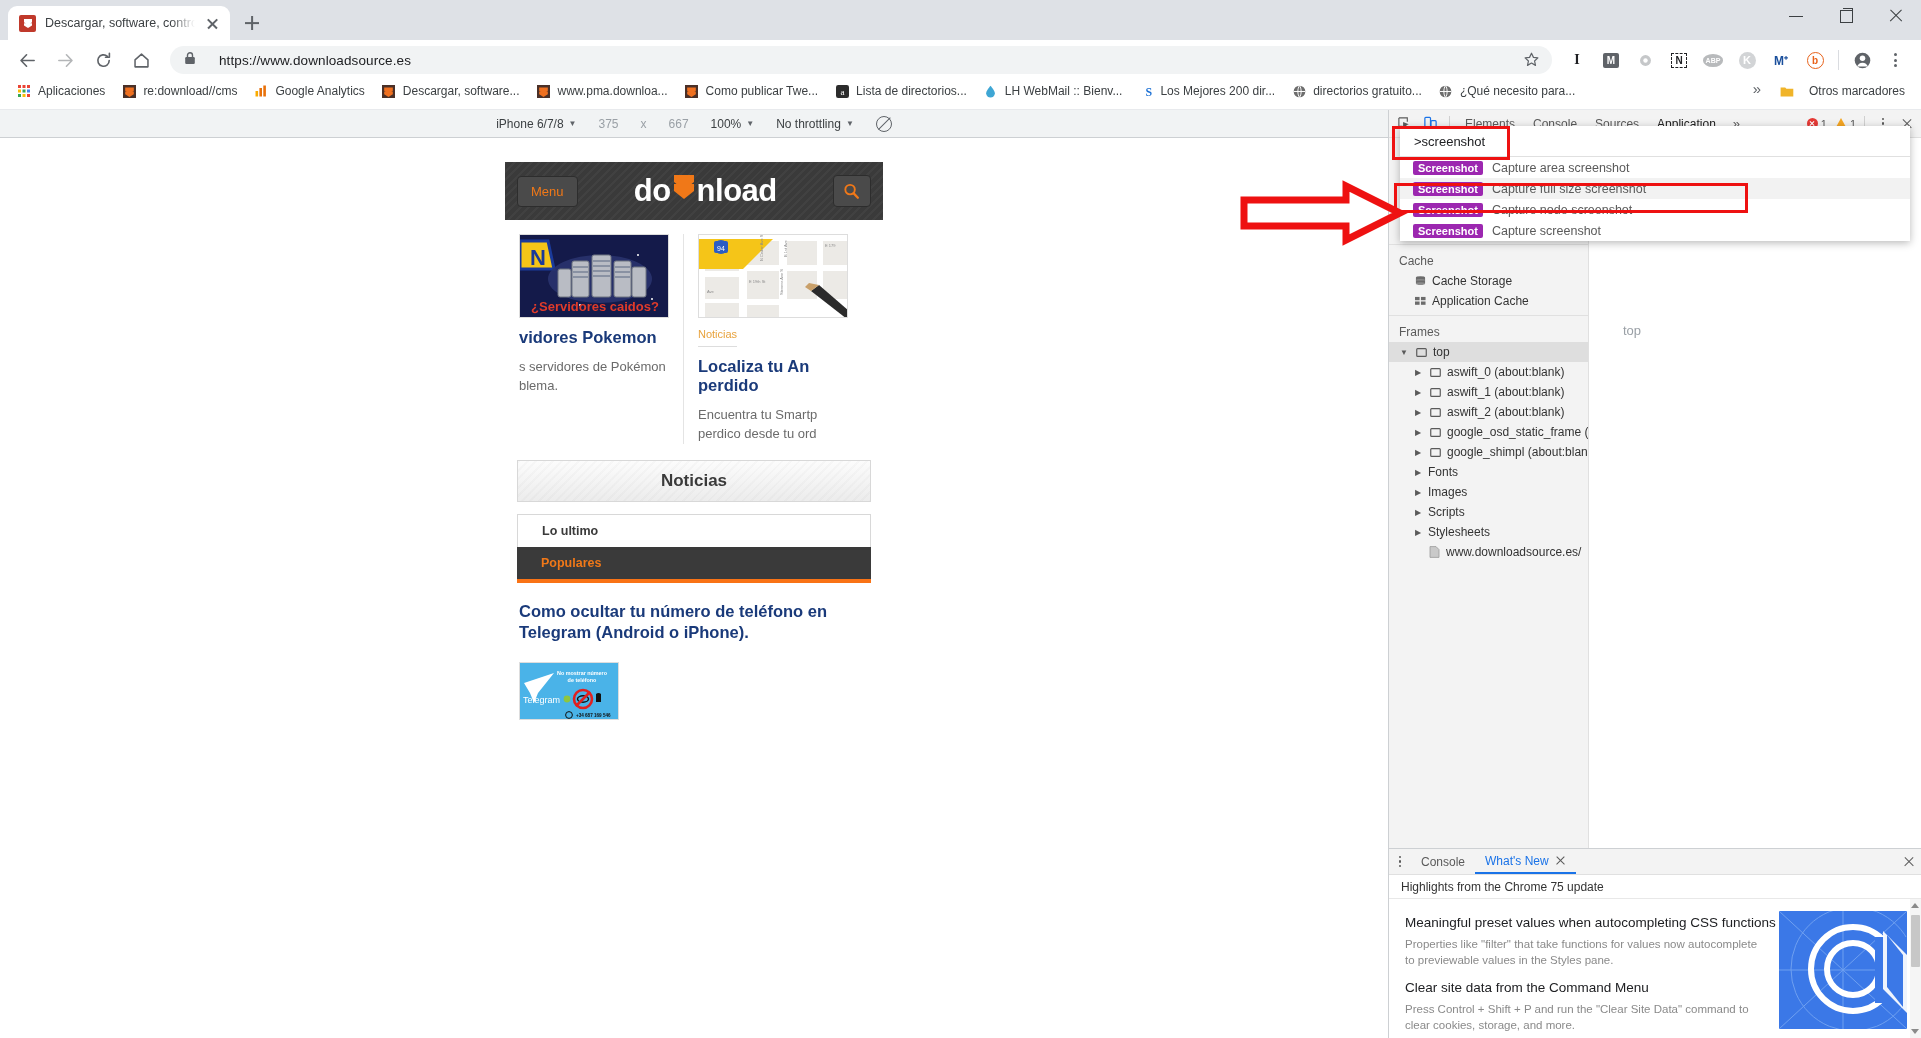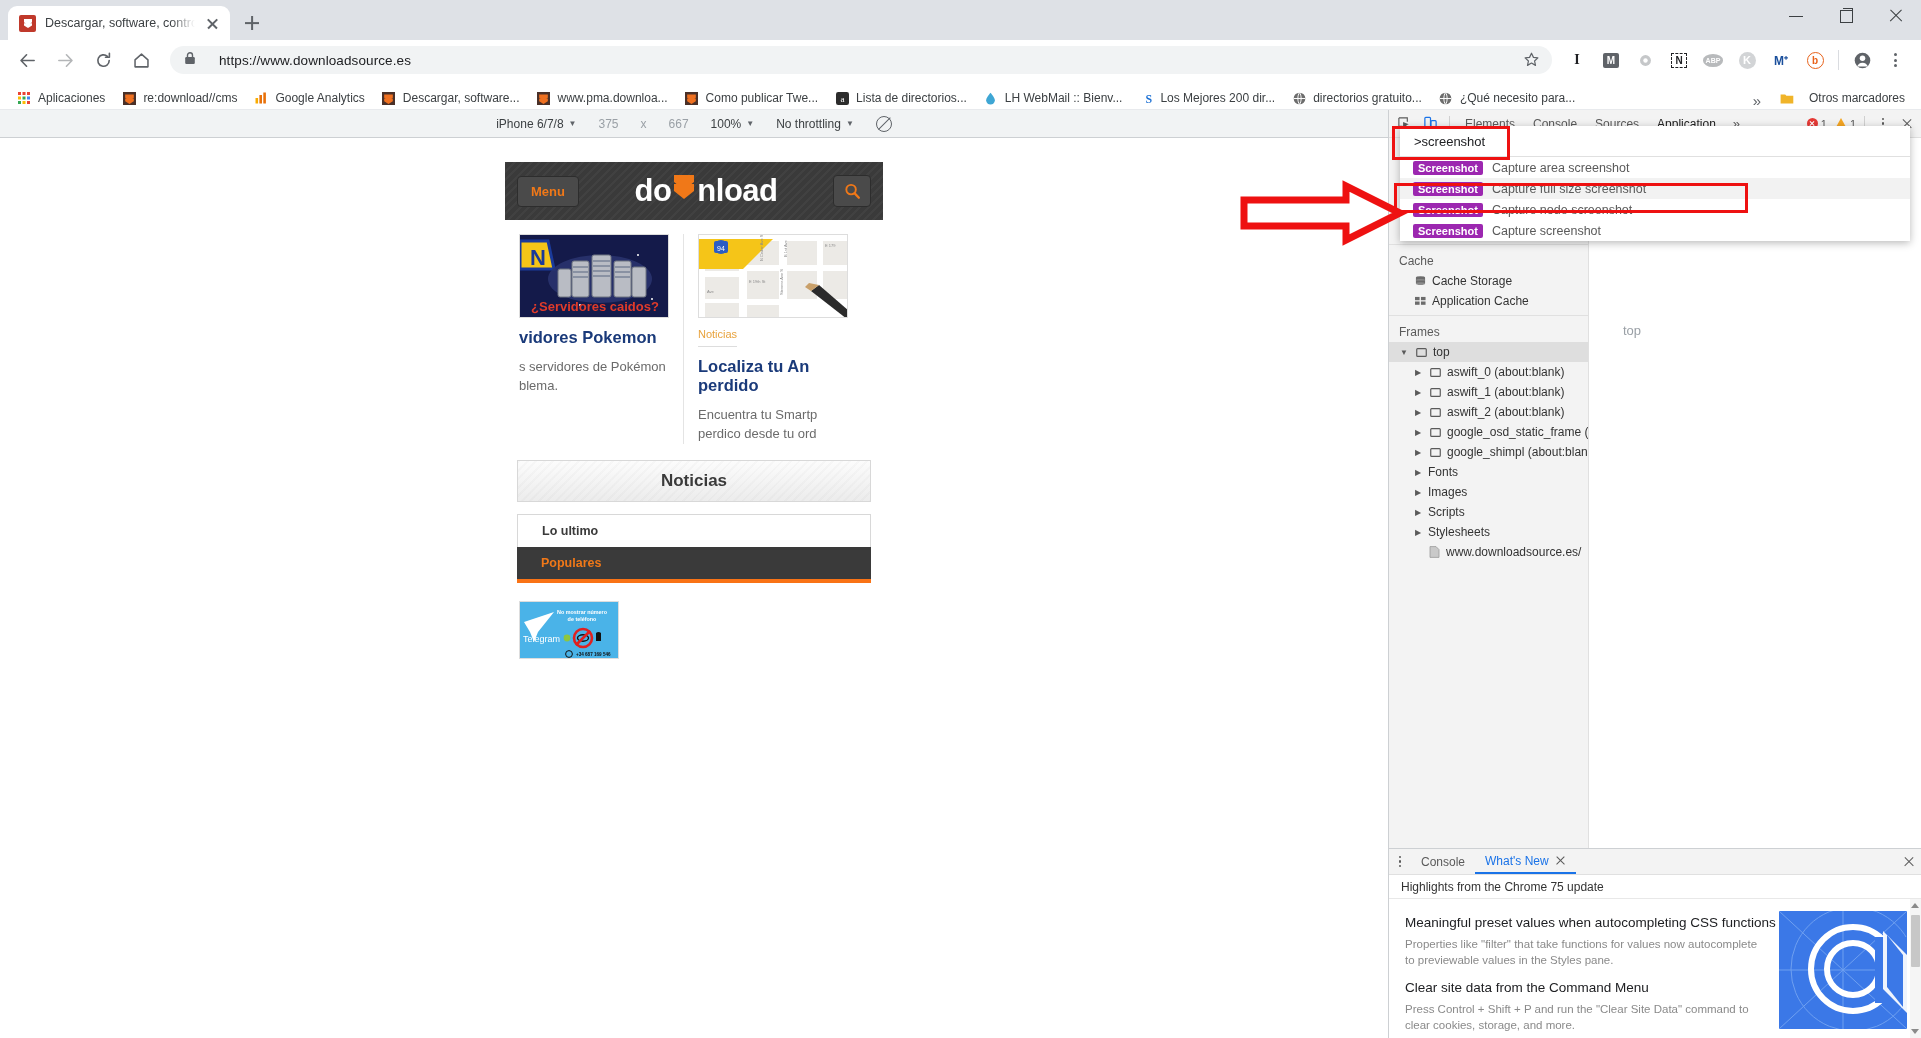--- a/index.html
+++ b/index.html
@@ -94,21 +94,21 @@
     font-size: 11px; flex: 0 0 auto;
   }
   .ext-div { width:1px; height:20px; background:#dadce0; margin: 0 6px; }
   .menu-dots { width: 28px; height: 28px; display:flex; flex-direction:column;
     align-items:center; justify-content:center; gap:2.5px; margin-left: 2px; margin-right: 4px; }
   .menu-dots i { width: 3px; height: 3px; background: #5f6368; border-radius:50%; display:block; }
 
   
   .bookmarks {
     position: absolute; left: 0; top: 80px; width: 1921px; height: 30px;
-    background: #fff; display: flex; align-items: flex-end;
+    background: #fff; display: flex; align-items: flex-start;
     padding: 0 8px; border-bottom: 1px solid #e8eaed;
     font-size: 12px; color: #3c4043;
   }
   .bm { display: flex; align-items: center; gap: 6px; padding: 3px 8px; white-space: nowrap; }
   .bm-ico { width: 16px; height: 16px; flex: 0 0 16px; display:flex; align-items:center; justify-content:center; }
   .bm-chev { margin-left: auto; padding: 0 10px; font-size: 15px; color:#5f6368; }
   .bm-folder { display:flex; align-items:center; gap:14px; padding: 3px 8px; }
 
   
   .page-area {
@@ -141,21 +141,21 @@
   }
 
   
   .site-head {
     height: 58px; background: #3a3a3a;
     background-image: repeating-linear-gradient(135deg, rgba(255,255,255,.035) 0 2px, transparent 2px 6px);
     display: flex; align-items: center; justify-content: space-between; padding: 0 12px;
   }
   .menu-btn {
     background: #4a4a4a; border: 1px solid #2d2d2d; border-radius: 4px;
-    color: #f07818; font-weight: bold; font-size: 13px; padding: 7px 13px;
+    color: #f07818; font-weight: normal; font-size: 13px; padding: 7px 13px;
   }
   .logo { font-size: 31px; font-weight: bold; color: #fff; letter-spacing: -.5px; display:flex; align-items:center; }
   .logo-chev { display:inline-block; width: 26px; text-align:center; }
   .search-btn {
     background: #4a4a4a; border: 1px solid #2d2d2d; border-radius: 4px;
     width: 38px; height: 32px; display:flex; align-items:center; justify-content:center;
   }
 
   .cards { display: flex; padding: 14px 0 0 0; }
   .card { padding: 0 14px; position: relative; }
@@ -612,20 +612,21 @@
 perdico desde tu ord</div>
           </div>
         </div>
 
         <div class="sect-head">Noticias</div>
         <div class="tabs-row">
           <div class="ntab active">Lo ultimo</div>
           <div class="ntab alt">Populares</div>
         </div>
 
+        <div class="art-title">Como ocultar tu número de teléfono en Telegram (Android o iPhone).</div>
         <div class="art-body">
           <div class="art-thumb">
             <svg width="100" height="58" viewBox="0 0 100 58">
               <rect width="100" height="58" fill="#4ab3e8"></rect>
               <path d="M4 20 L34 10 L18 30 L14 40 L10 30z" fill="#fff"></path>
               <text x="3" y="40" font-size="9" fill="#fff" font-family="Liberation Sans, sans-serif">Telegram</text>
               <text x="62" y="12" font-size="5.4" font-weight="bold" fill="#fff" text-anchor="middle" font-family="Liberation Sans, sans-serif">No mostrar número</text>
               <text x="62" y="19" font-size="5.4" font-weight="bold" fill="#fff" text-anchor="middle" font-family="Liberation Sans, sans-serif">de teléfono</text>
               <circle cx="47" cy="36" r="3.4" fill="#8ec63f"></circle>
               <circle cx="63" cy="36" r="9" fill="none" stroke="#e02020" stroke-width="2.6"></circle>

